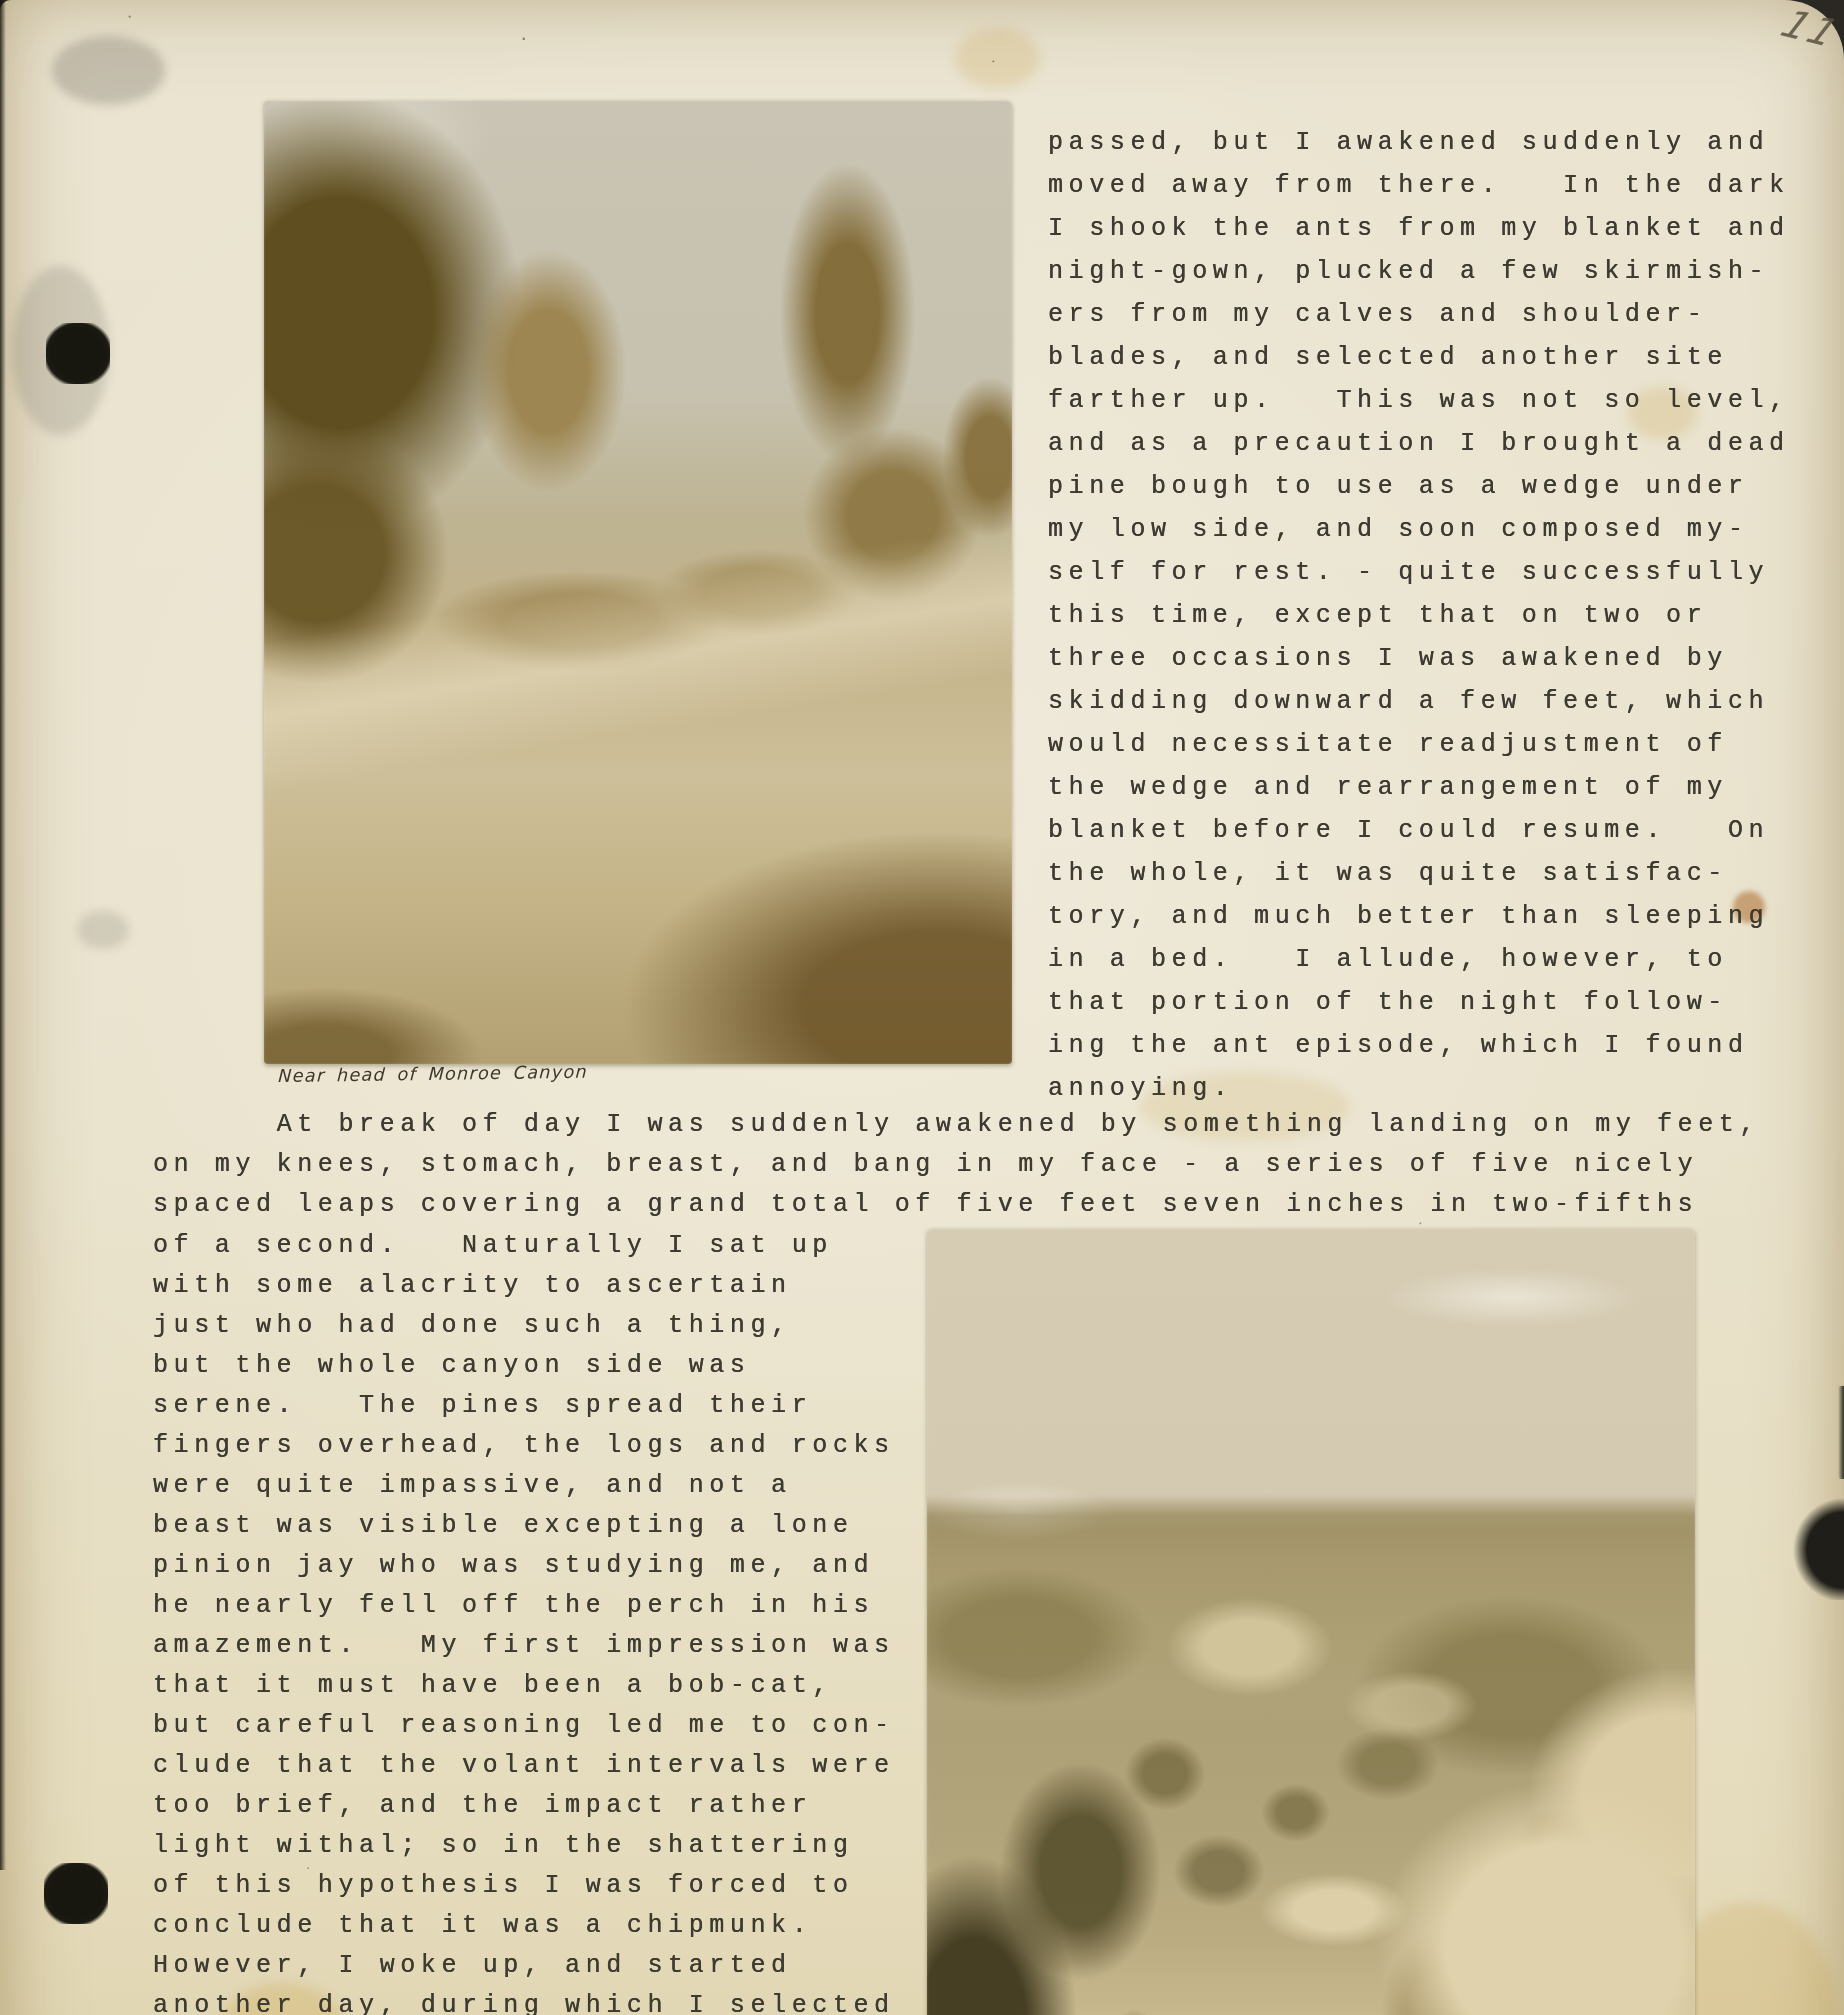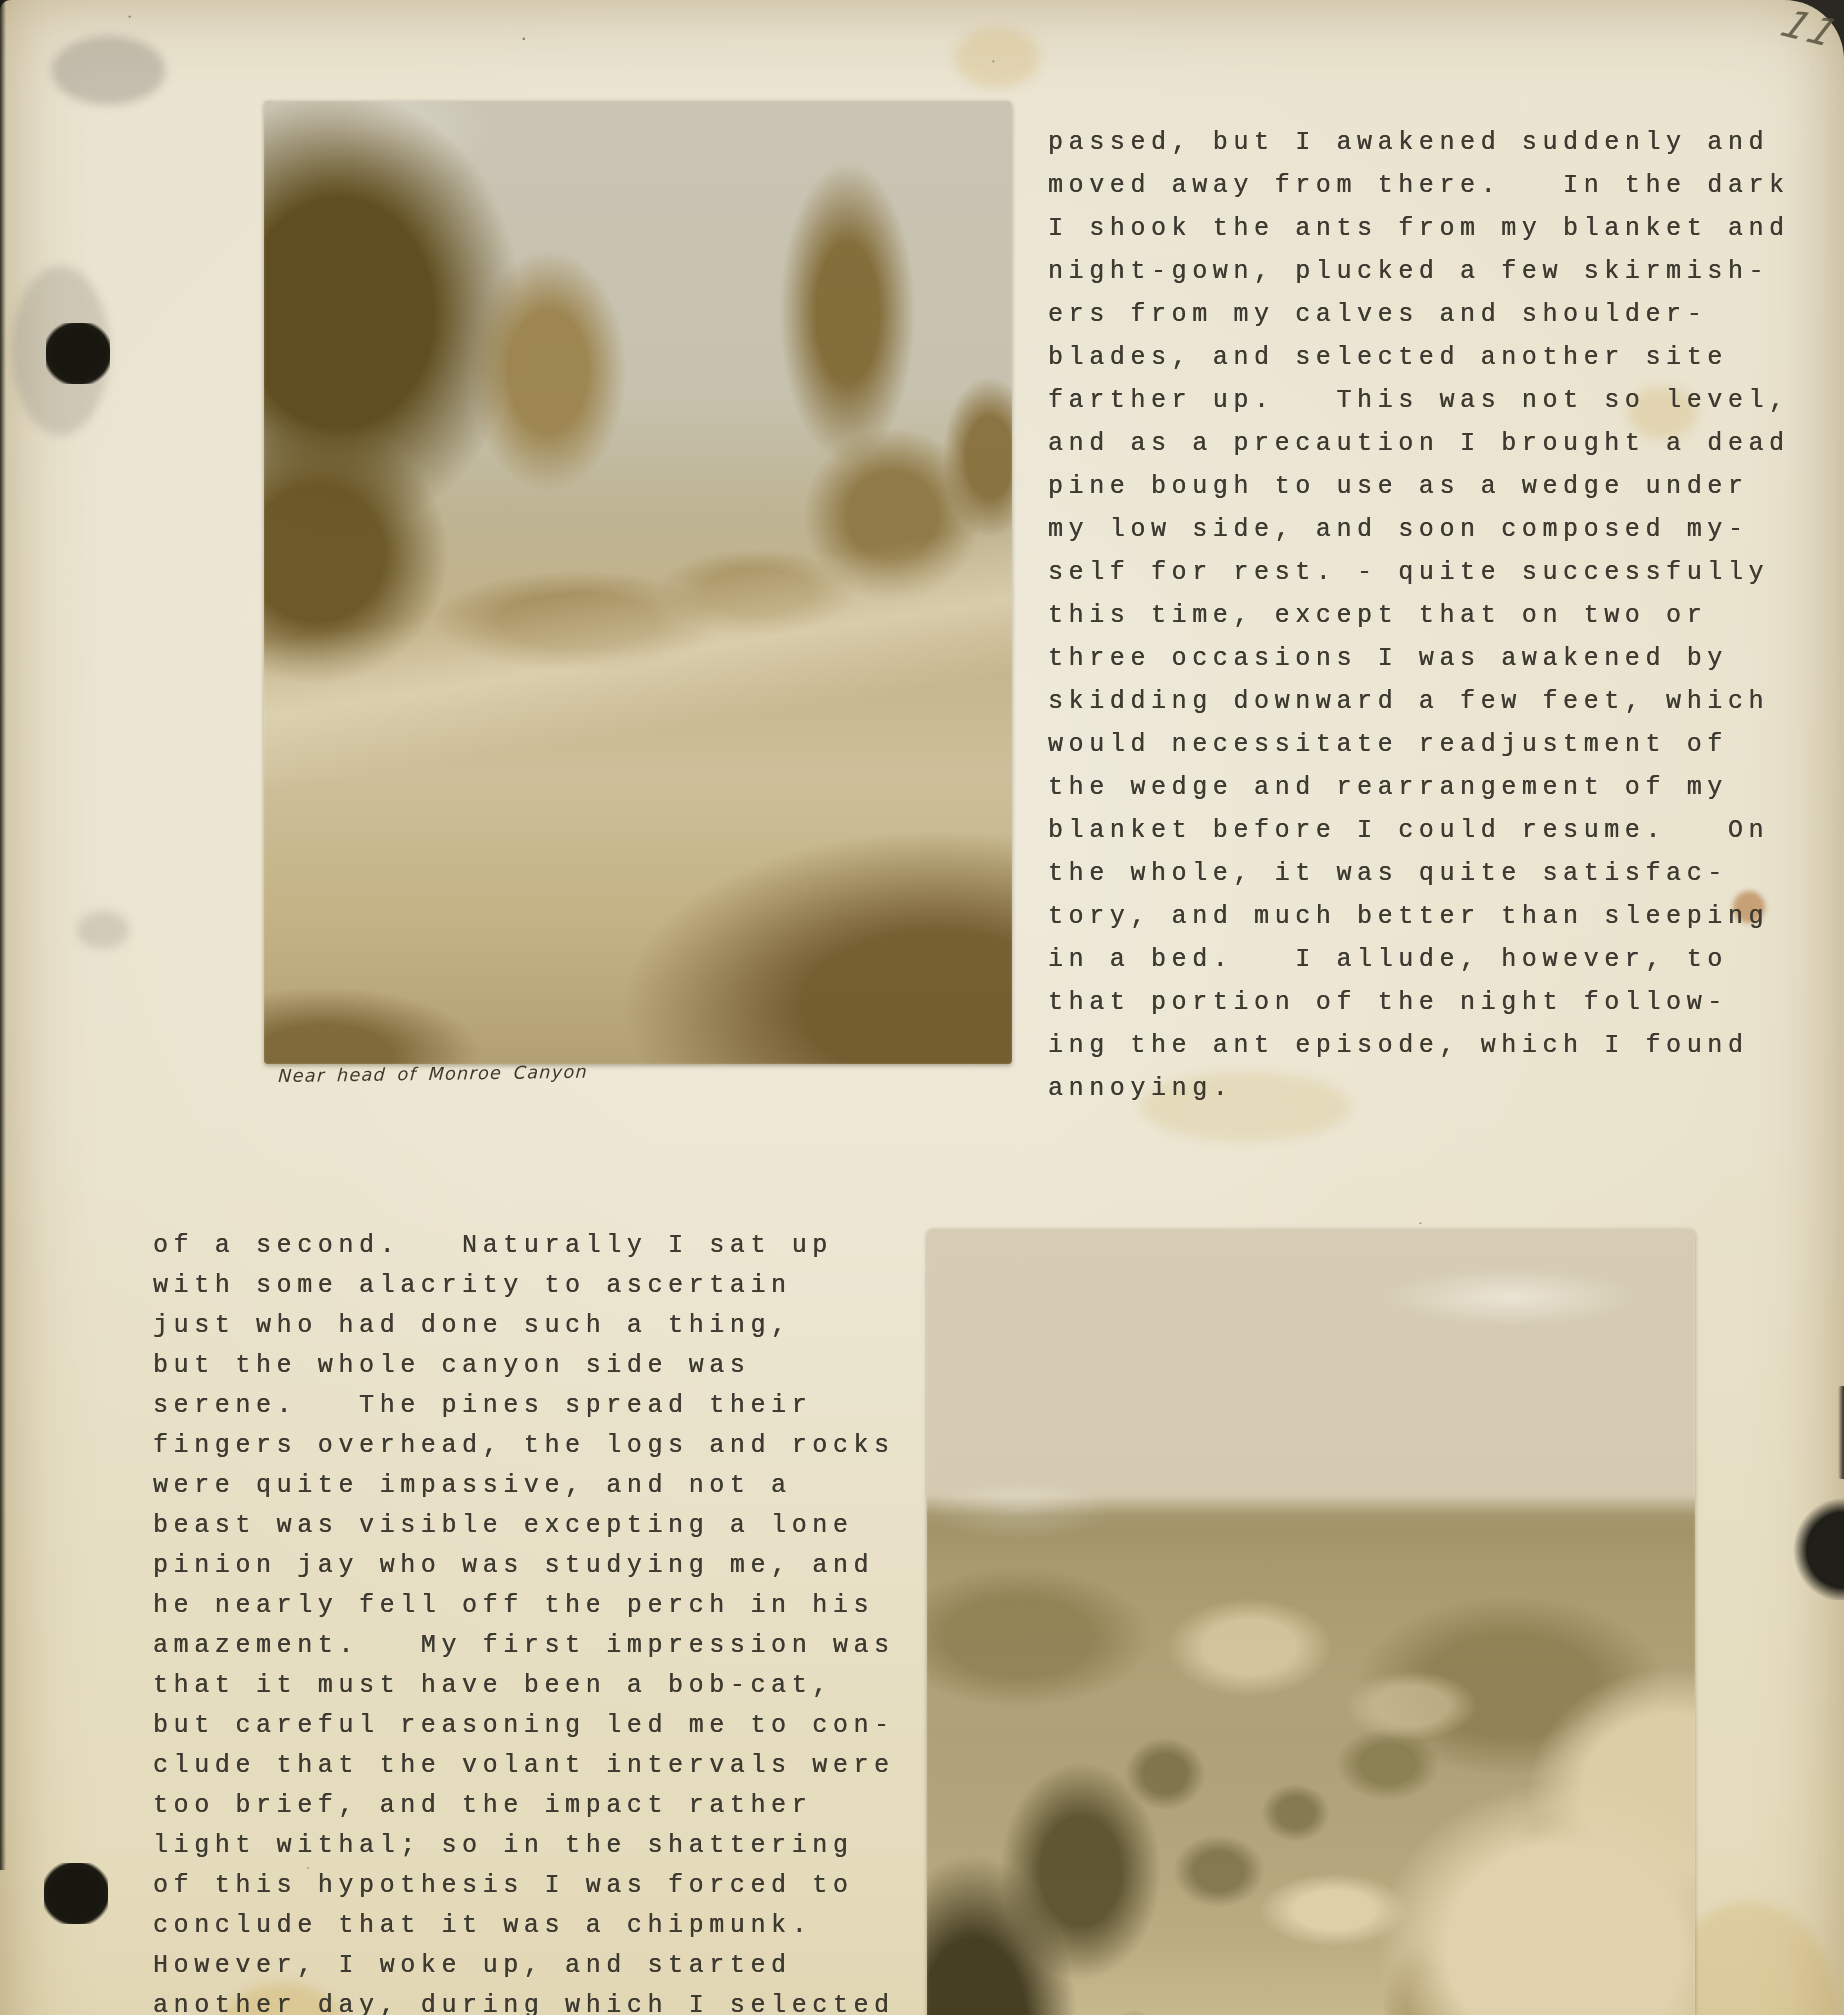--- a/index.html
+++ b/index.html
@@ -146,20 +146,23 @@
 would necessitate readjustment of
 the wedge and rearrangement of my
 blanket before I could resume.   On
 the whole, it was quite satisfac-
 tory, and much better than sleeping
 in a bed.   I allude, however, to
 that portion of the night follow-
 ing the ant episode, which I found
 annoying.</div>
 
+    <div class="typed par-mid">      At break of day I was suddenly awakened by something landing on my feet,
+on my knees, stomach, breast, and bang in my face - a series of five nicely
+spaced leaps covering a grand total of five feet seven inches in two-fifths</div>
 
     <div class="typed col-left">of a second.   Naturally I sat up
 with some alacrity to ascertain
 just who had done such a thing,
 but the whole canyon side was
 serene.   The pines spread their
 fingers overhead, the logs and rocks
 were quite impassive, and not a
 beast was visible excepting a lone
 pinion jay who was studying me, and

